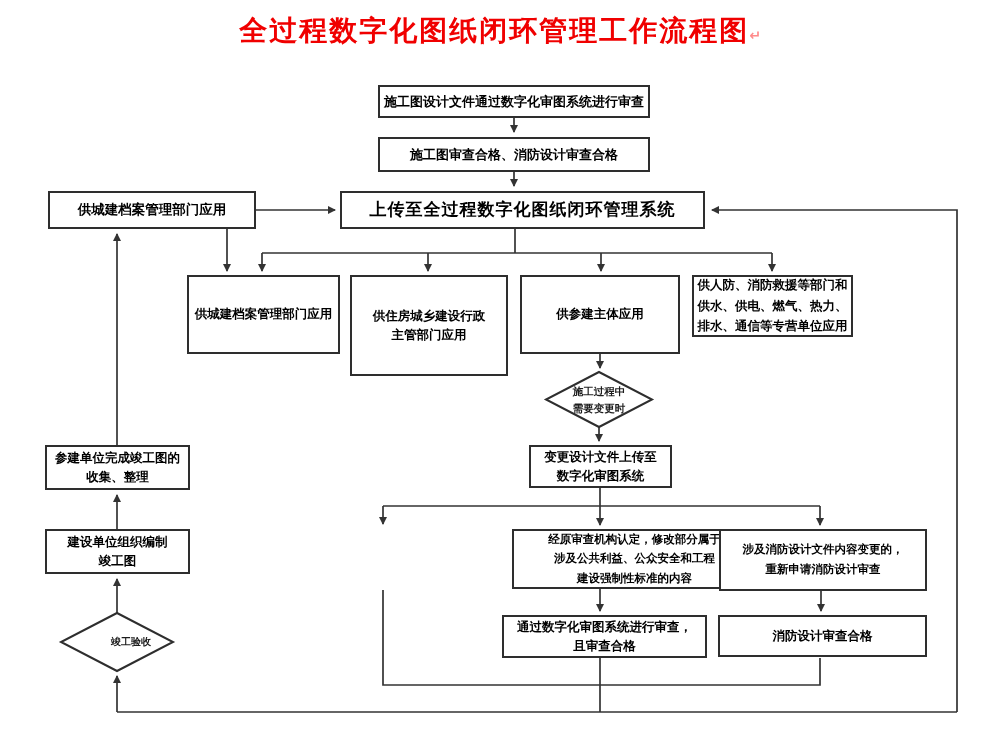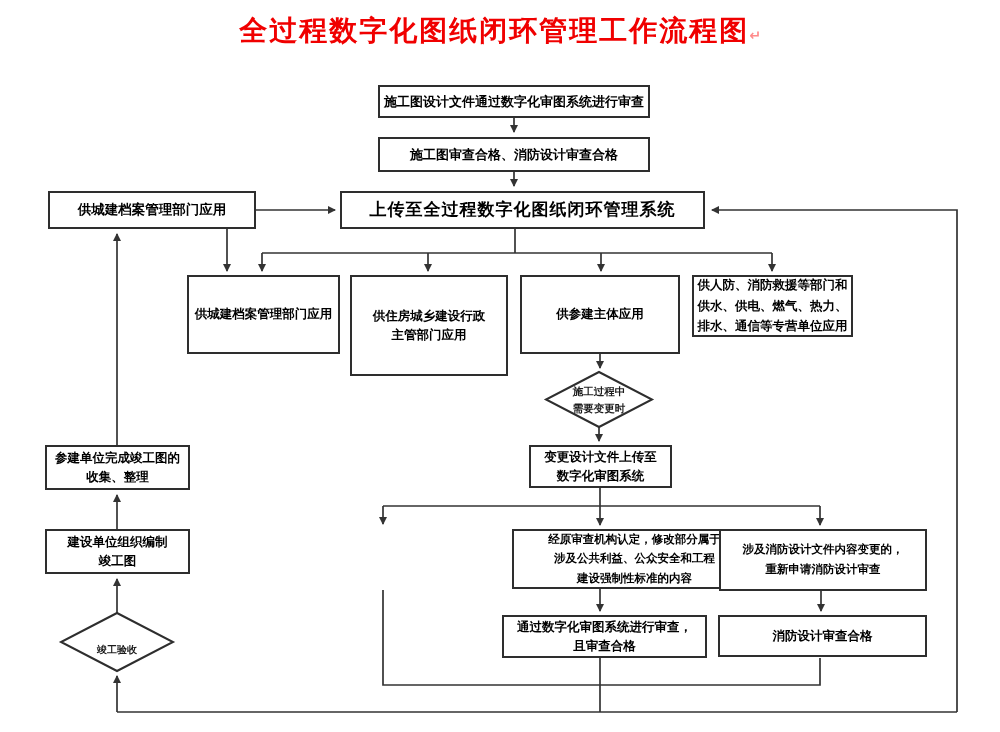--- a/index.html
+++ b/index.html
@@ -120,15 +120,15 @@
 且审查合格</div>
 
   <div class="node f125" style="left:718px;top:615px;width:209px;height:42px;">消防设计审查合格</div>
 
   <div class="node f125" style="left:45px;top:445px;width:145px;height:45px;">参建单位完成竣工图的
 收集、整理</div>
 
   <div class="node f125" style="left:45px;top:529px;width:145px;height:45px;">建设单位组织编制
 竣工图</div>
 
-  <div class="diamond-label" style="left:77px;top:628px;width:80px;height:28px;font-size:10px;margin-top:8px;">竣工验收</div>
+  <div class="diamond-label" style="left:91px;top:628px;width:80px;height:28px;font-size:10px;">竣工验收</div>
 
 </div>
 
 </body></html>

